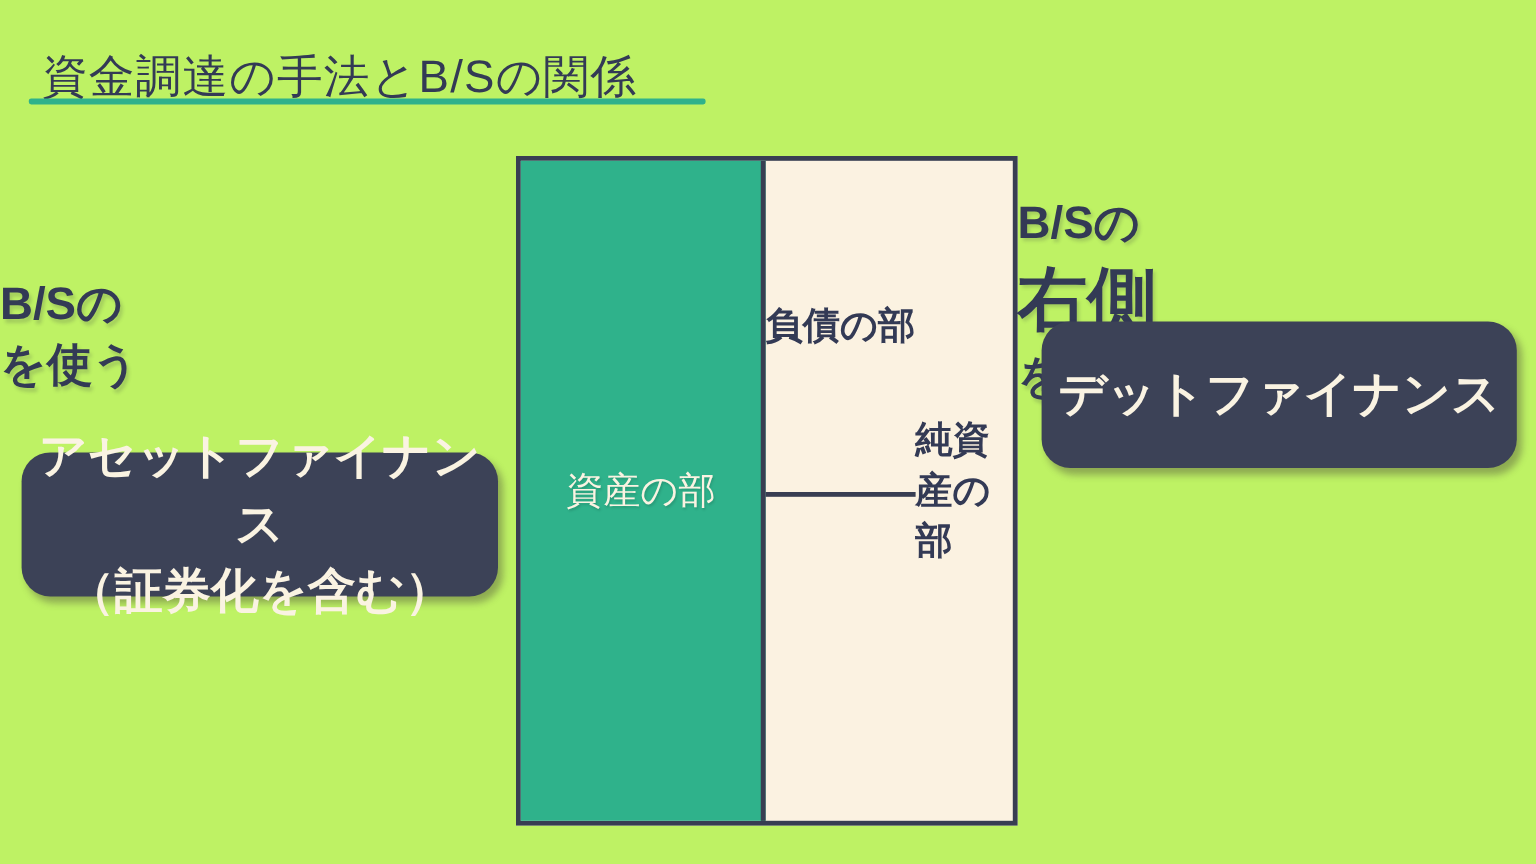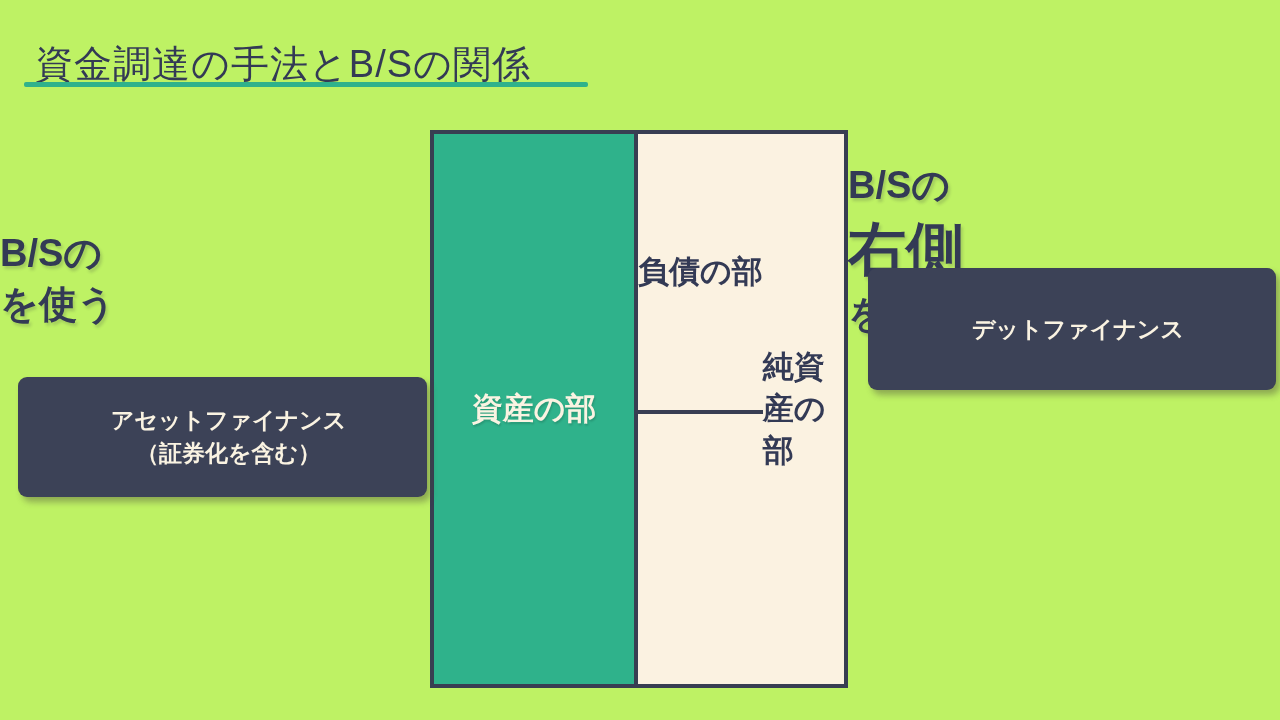--- a/index.html
+++ b/index.html
@@ -53,21 +53,21 @@
     background: #2FB28B;
     border-right: 4px solid #383E52;
     box-sizing: border-box;
     display: flex;
     align-items: center;
     justify-content: center;
   }
   .bs-assets .cell-label {
     color: #FAF3E2;
     font-size: 31px;
-    font-weight: 700;
+    font-weight: 400;
     text-shadow: 1px 2px 2px rgba(0,0,0,0.15);
   }
   .bs-right-col {
     flex: 1;
     display: flex;
   }
   .bs-liabilities {
     height: 276px;
     border-bottom: 4px solid #383E52;
     box-sizing: content-box;
@@ -114,32 +114,31 @@
   .heading-right {
     left: 848px;
     top: 160px;
     width: 432px;
   }
 
   
   .finance-box {
     position: absolute;
     background: #3C4257;
-    border-radius: 9px;
+    border-radius: 24px;
     box-shadow: 4px 5px 6px rgba(70,65,55,0.40);
     display: flex;
     flex-direction: column;
     align-items: center;
     justify-content: center;
     color: #FAF3E2;
-    font-size: 23px;
+    font-size: 40px;
     font-weight: 700;
     line-height: 1.42;
     text-align: center;
-    padding-left: 12px;
   }
   .box-asset {
     left: 18px;
     top: 345px;
     width: 397px;
     height: 120px;
     margin-top: 32px;
   }
   .box-debt {
     left: 868px;

